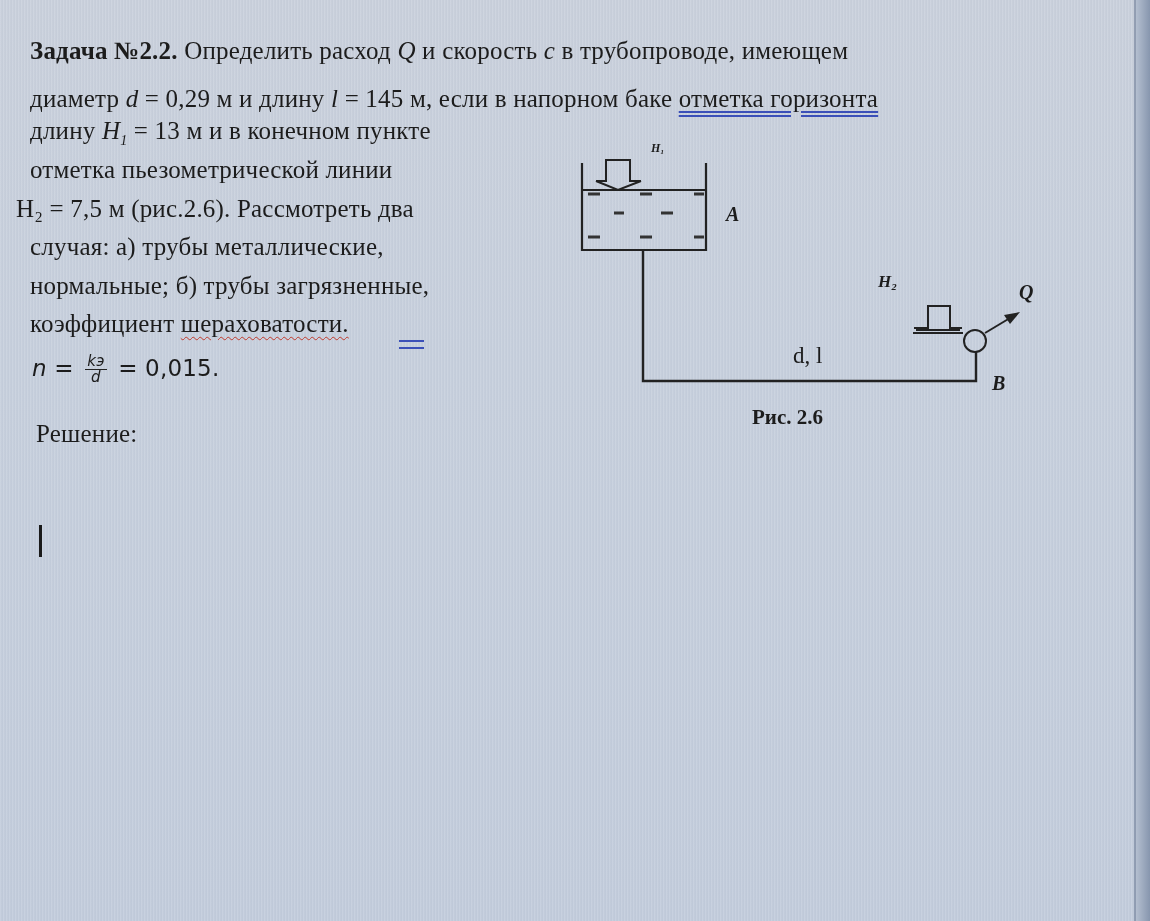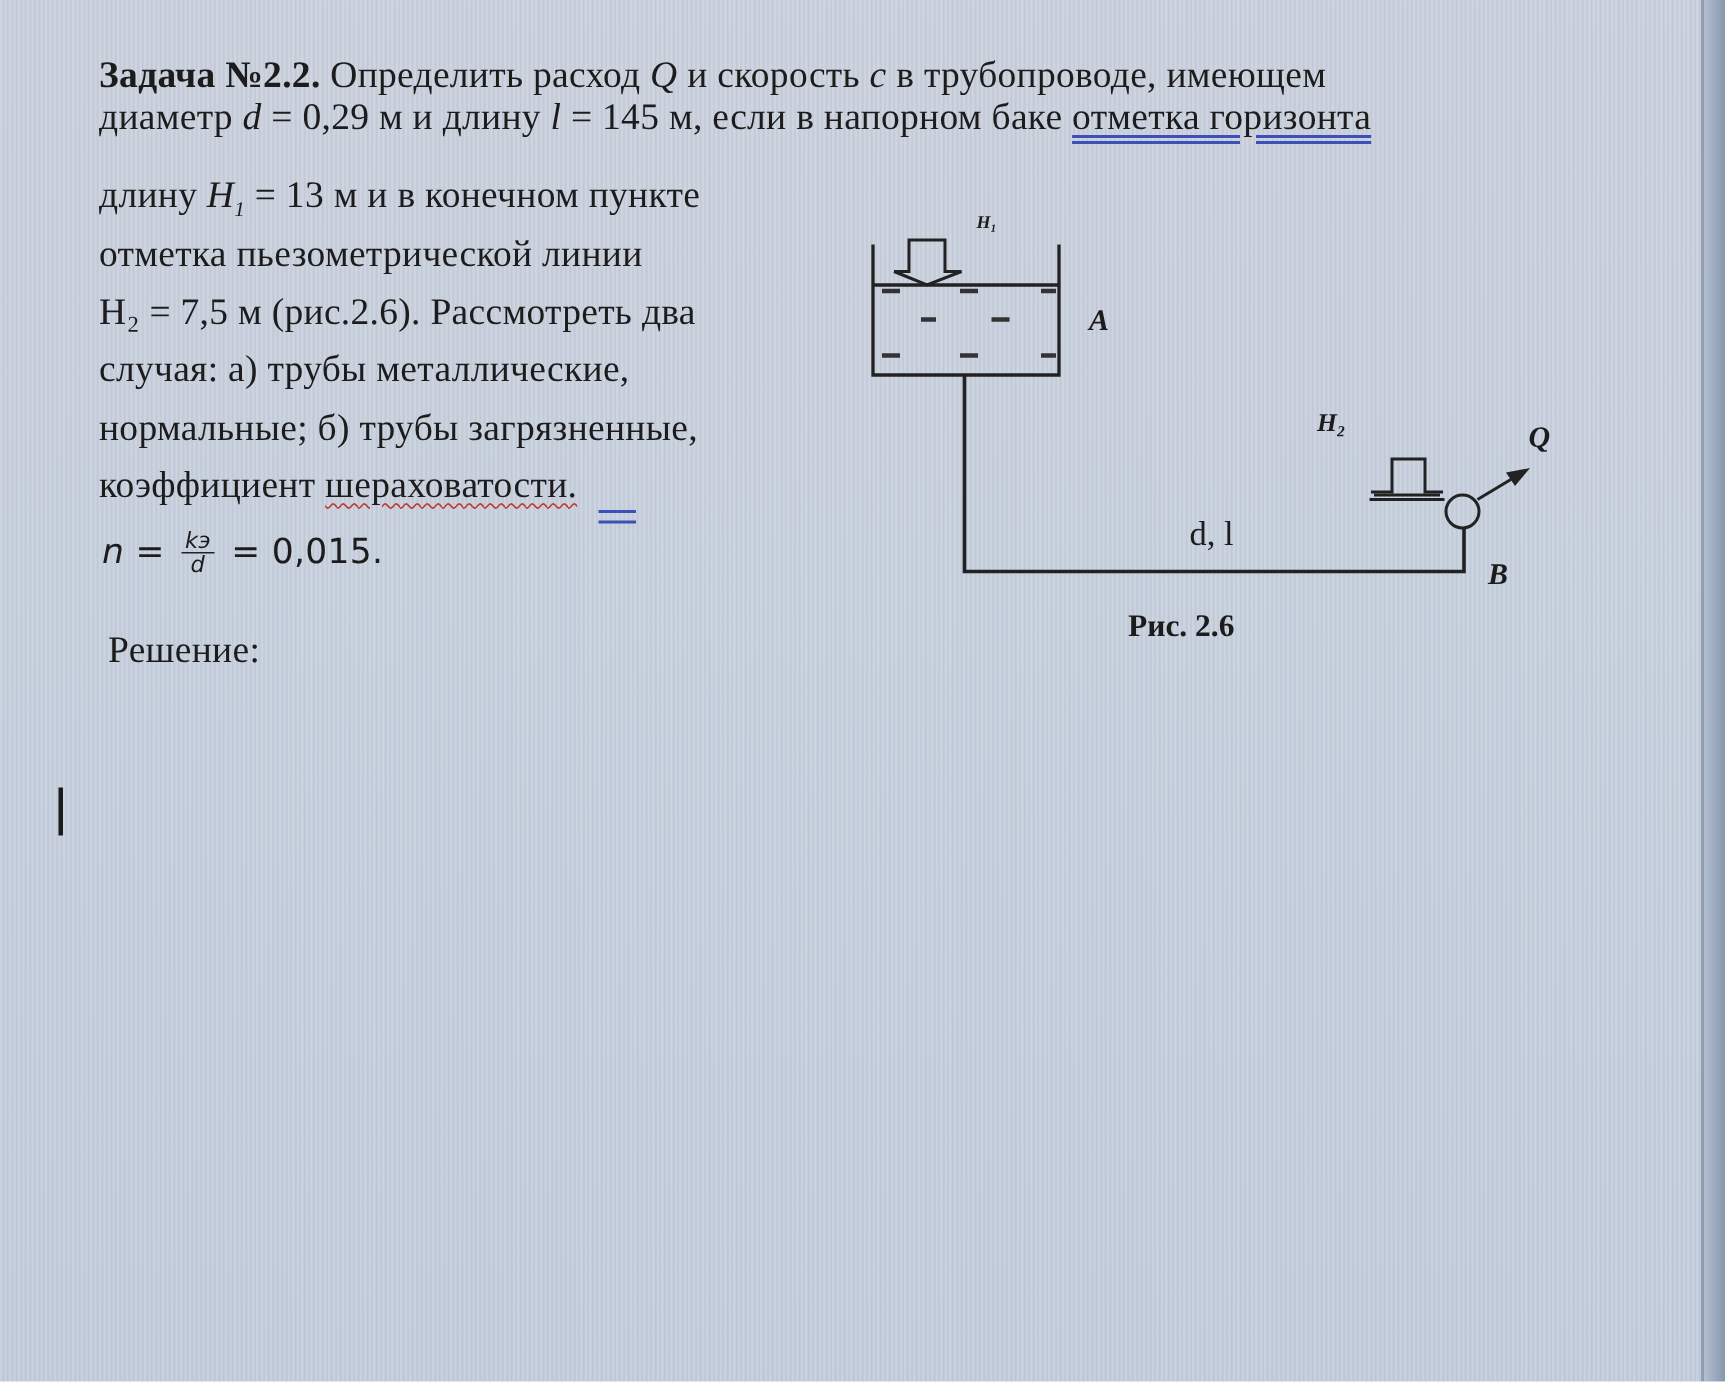--- a/index.html
+++ b/index.html
@@ -15,21 +15,21 @@
     pointer-events: none;
   }
   .right-edge {
     position: absolute; right: 0; top: 0; width: 14px; height: 921px;
     background: linear-gradient(90deg, #b4bfd0, #8796ae);
   }
   .edge-line {
     position: absolute; right: 14px; top: 0; width: 2px; height: 921px;
     background: #6d7c96; opacity: 0.6;
   }
-  .text { position: absolute; font-size: 25px; line-height: 36px; white-space: nowrap; letter-spacing: 0.2px; margin-left: 36px; }
+  .text { position: absolute; font-size: 25px; line-height: 36px; white-space: nowrap; letter-spacing: 0.2px; }
   .title-bold { font-weight: bold; }
   .italic { font-style: italic; }
   .underline-blue { text-decoration: underline double #3b50b8; text-underline-offset: 4px; }
   .underline-red { text-decoration: underline wavy #c0392b; text-decoration-thickness: 1px; text-underline-offset: 4px; }
   .frac { display: inline-block; vertical-align: middle; text-align: center; font-size: 15px; line-height: 15px; margin: 0 4px; }
   .frac .num { display: block; border-bottom: 1.5px solid #222; padding: 0 2px; font-style: italic; }
   .frac .den { display: block; font-style: italic; }
   .formula { font-family: "DejaVu Sans", sans-serif; font-size: 23px; }
   .cursor { position: absolute; left: 39px; top: 525px; width: 3px; height: 32px; background: #1a1a1a; }
   .caption { position: absolute; left: 752px; top: 405px; font-size: 21px; font-weight: bold; text-align: center; }
@@ -43,37 +43,37 @@
 <div class="text" style="left:30px; top:33px;">
   <span class="title-bold">Задача №2.2.</span>
   <span>Определить расход</span>
   <span class="italic">Q</span>
   <span>и</span>
   <span>скорость</span>
   <span class="italic">c</span>
   <span>в трубопроводе, имеющем</span>
 </div>
 
-<div class="text" style="left:30px; top:61px;">
+<div class="text" style="left:30px; top:81px;">
   <span>диаметр</span>
   <span class="italic">d</span>
   <span>= 0,29 м и длину</span>
   <span class="italic">l</span>
   <span>= 145 м, если в напорном  баке</span>
   <span class="underline-blue">отметка  горизонта</span>
 </div>
 
 <div class="text" style="left:30px; top:113px;">
   <span>длину</span>
   <span class="italic">H</span><sub class="italic" style="font-size:14px;">1</sub>
   <span>= 13 м и в конечном пункте</span>
 </div>
 
 <div class="text" style="left:30px; top:152px;">отметка пьезометрической линии</div>
-<div class="text" style="left:30px; top:191px;">H₂ = 7,5 м (рис.2.6). Рассмотреть два</div>
+<div class="text" style="left:16px; top:191px;">H₂ = 7,5 м (рис.2.6). Рассмотреть два</div>
 <div class="text" style="left:30px; top:229px;">случая: а) трубы металлические,</div>
 <div class="text" style="left:30px; top:268px;">нормальные; б) трубы загрязненные,</div>
 
 <div class="text" style="left:30px; top:306px;">
   <span>коэффициент</span>
   <span class="underline-red">шераховатости.</span>
 </div>
 <div class="blue-dash"></div>
 
 <div class="text formula" style="left:32px; top:350px;">

